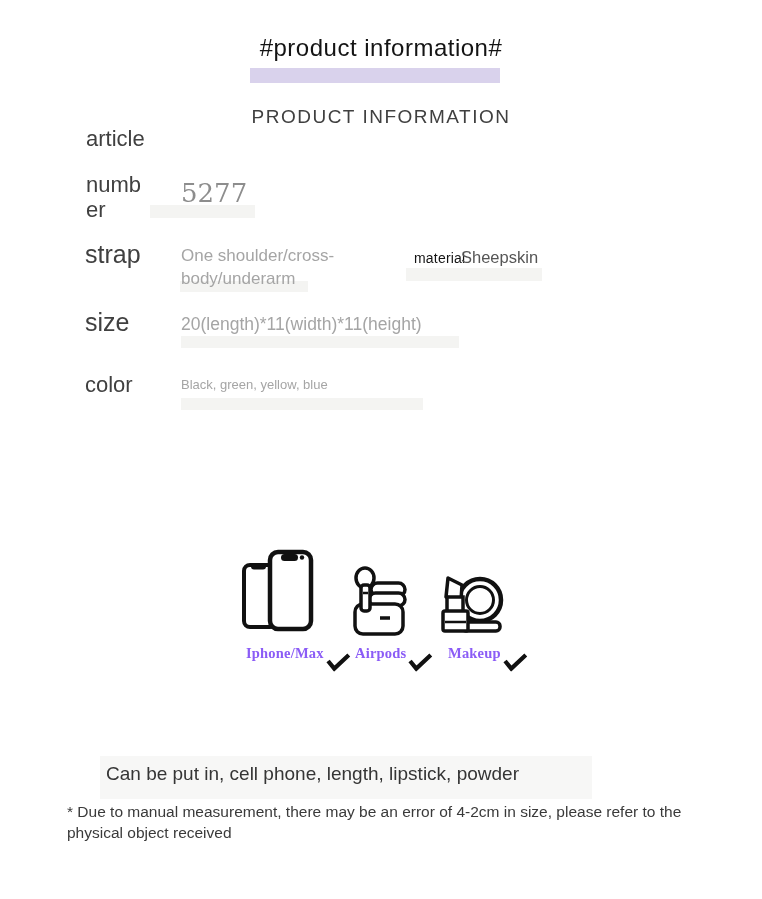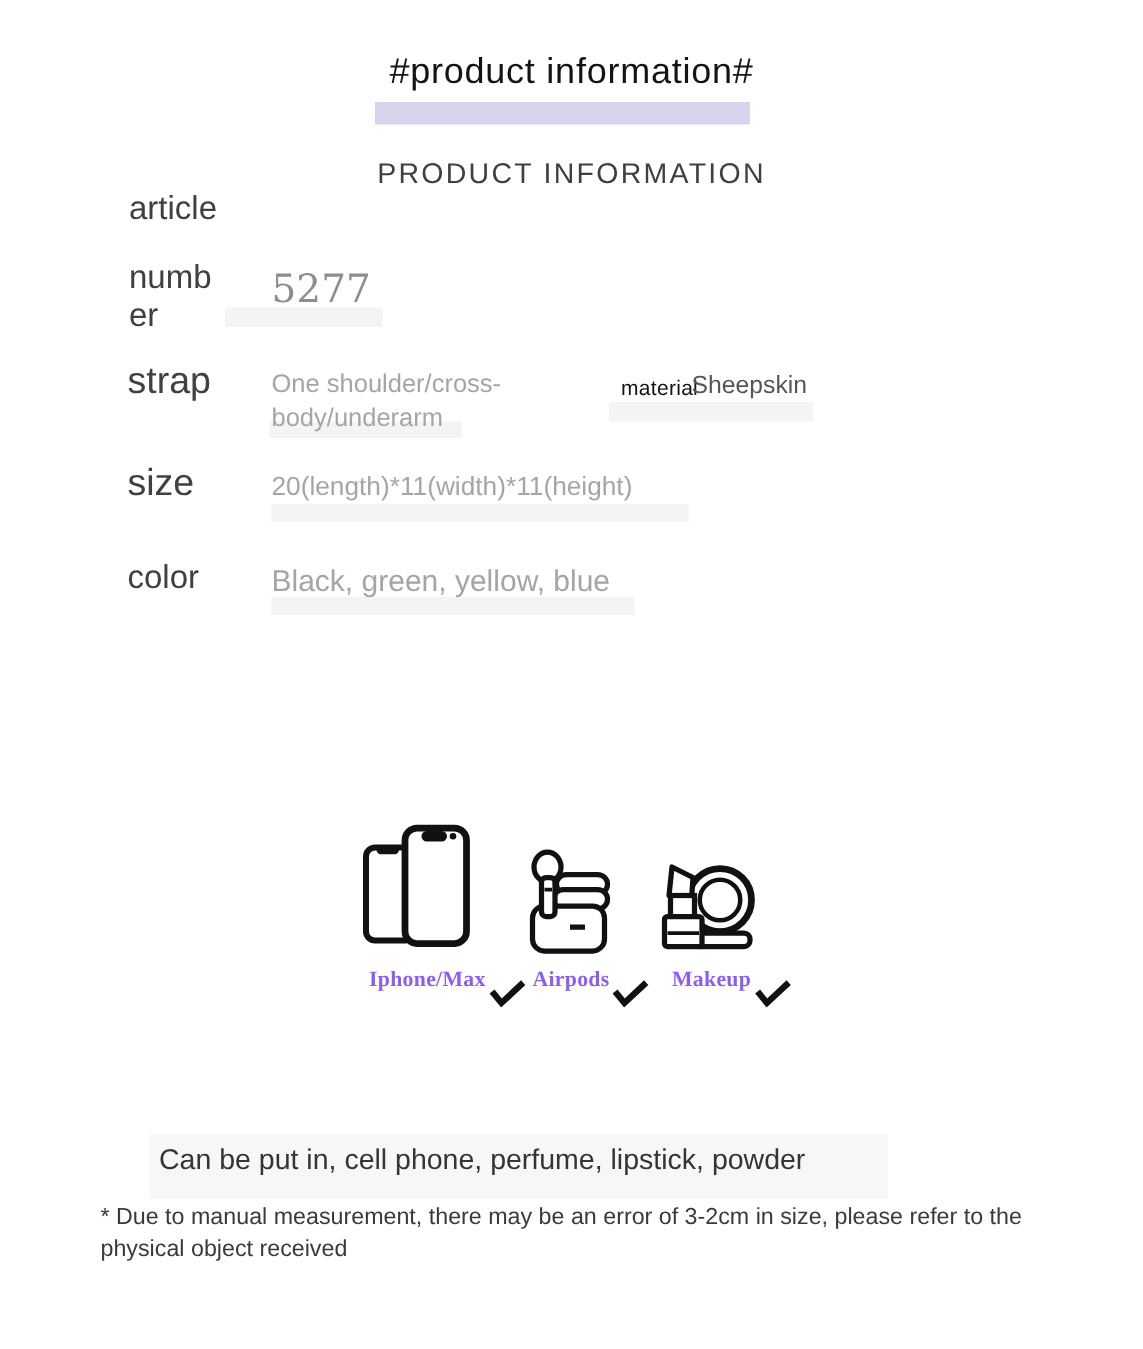--- a/index.html
+++ b/index.html
@@ -16,21 +16,21 @@
   .lbl-number{left:86px;top:172px;font-size:22px;width:64px;line-height:25px;word-break:break-all;}
   .lbl-strap{left:85px;top:240px;font-size:25px;}
   .lbl-size{left:85px;top:308px;font-size:25px;}
   .lbl-color{left:85px;top:372px;font-size:22px;}
   .val{color:#a5a5a5;}
   .val-number{left:181px;top:178px;font-family:"DejaVu Serif",serif;font-size:26px;color:#8d8d8d;}
   .val-strap{left:181px;top:244px;width:188px;font-size:17px;line-height:23px;}
   .lbl-material{left:414px;top:250px;font-size:14px;color:#141414;font-weight:500;letter-spacing:.2px;}
   .val-material{left:461px;top:248px;font-size:16.5px;color:#565656;}
   .val-size{left:181px;top:314px;font-size:17.5px;}
-  .val-color{left:181px;top:377px;font-size:20px;}
+  .val-color{left:181px;top:377px;font-size:13px;}
   .smudge{background:#f4f4f2;}
   .sm1{left:150px;top:205px;width:105px;height:13px;}
   .sm2{left:180px;top:281px;width:128px;height:11px;}
   .sm3{left:406px;top:268px;width:136px;height:13px;}
   .sm4{left:181px;top:336px;width:278px;height:12px;}
   .sm5{left:181px;top:398px;width:242px;height:12px;}
   .icon{stroke:#111;fill:#fff;}
   .cap-label{font-family:"Liberation Serif",serif;font-weight:700;font-size:14.5px;color:#8b5cf6;letter-spacing:.2px;display:flex;align-items:flex-start;}
   .cap-label .check{margin-left:2px;margin-top:7px;transform:rotate(6deg);}
   .cl-iphone{left:246px;top:645px;}
@@ -112,17 +112,17 @@
     </svg>
   </div>
   <div class="abs cap-label cl-makeup">
     <span>Makeup</span>
     <svg class="check" width="24" height="20" viewBox="0 0 24 20">
       <path d="M2 10 L9 17 L22 2" fill="none" stroke="#111" stroke-width="4.2"></path>
     </svg>
   </div>
 
   <div class="abs summary-box"></div>
-  <div class="abs summary-text">Can be put in, cell phone, perfume, lipstick, powder</div>
-  <div class="abs footnote">* Due to manual measurement, there may be an error of 3-2cm in size, please refer to the physical object received</div>
+  <div class="abs summary-text">Can be put in, cell phone, length, lipstick, powder</div>
+  <div class="abs footnote">* Due to manual measurement, there may be an error of 4-2cm in size, please refer to the physical object received</div>
 
   <div class="abs bottom-bar" style="background-color: rgb(47, 150, 140);"></div>
 </div>
 
 </body></html>

